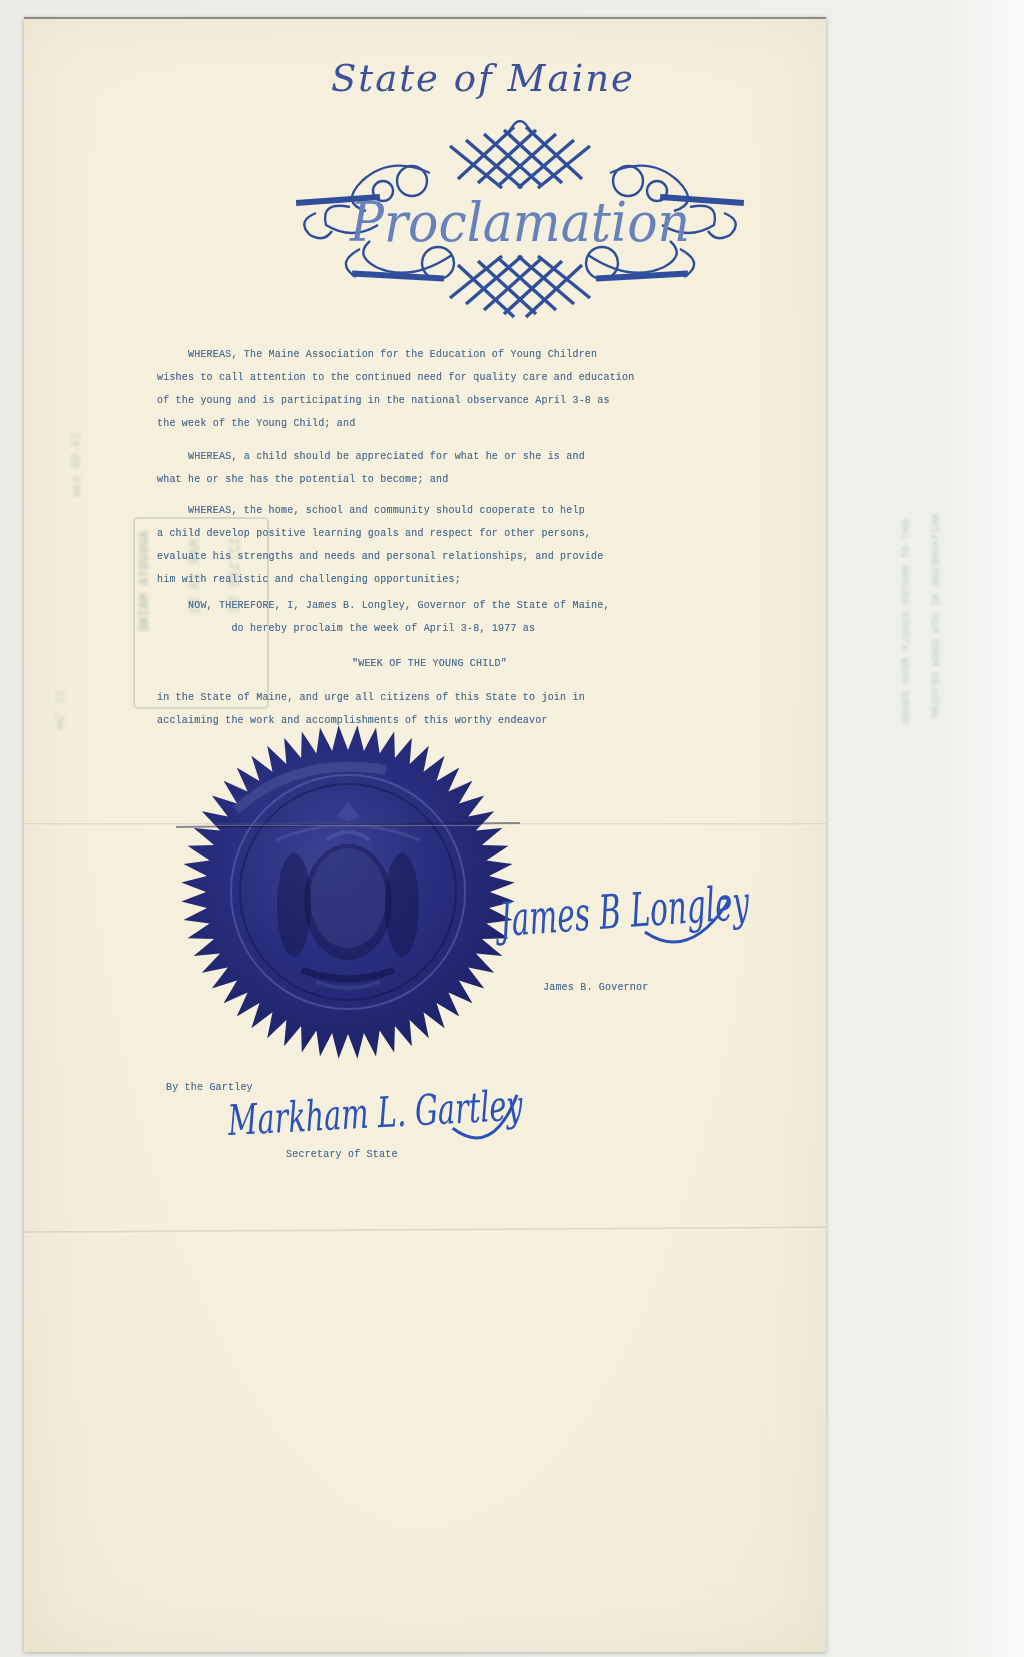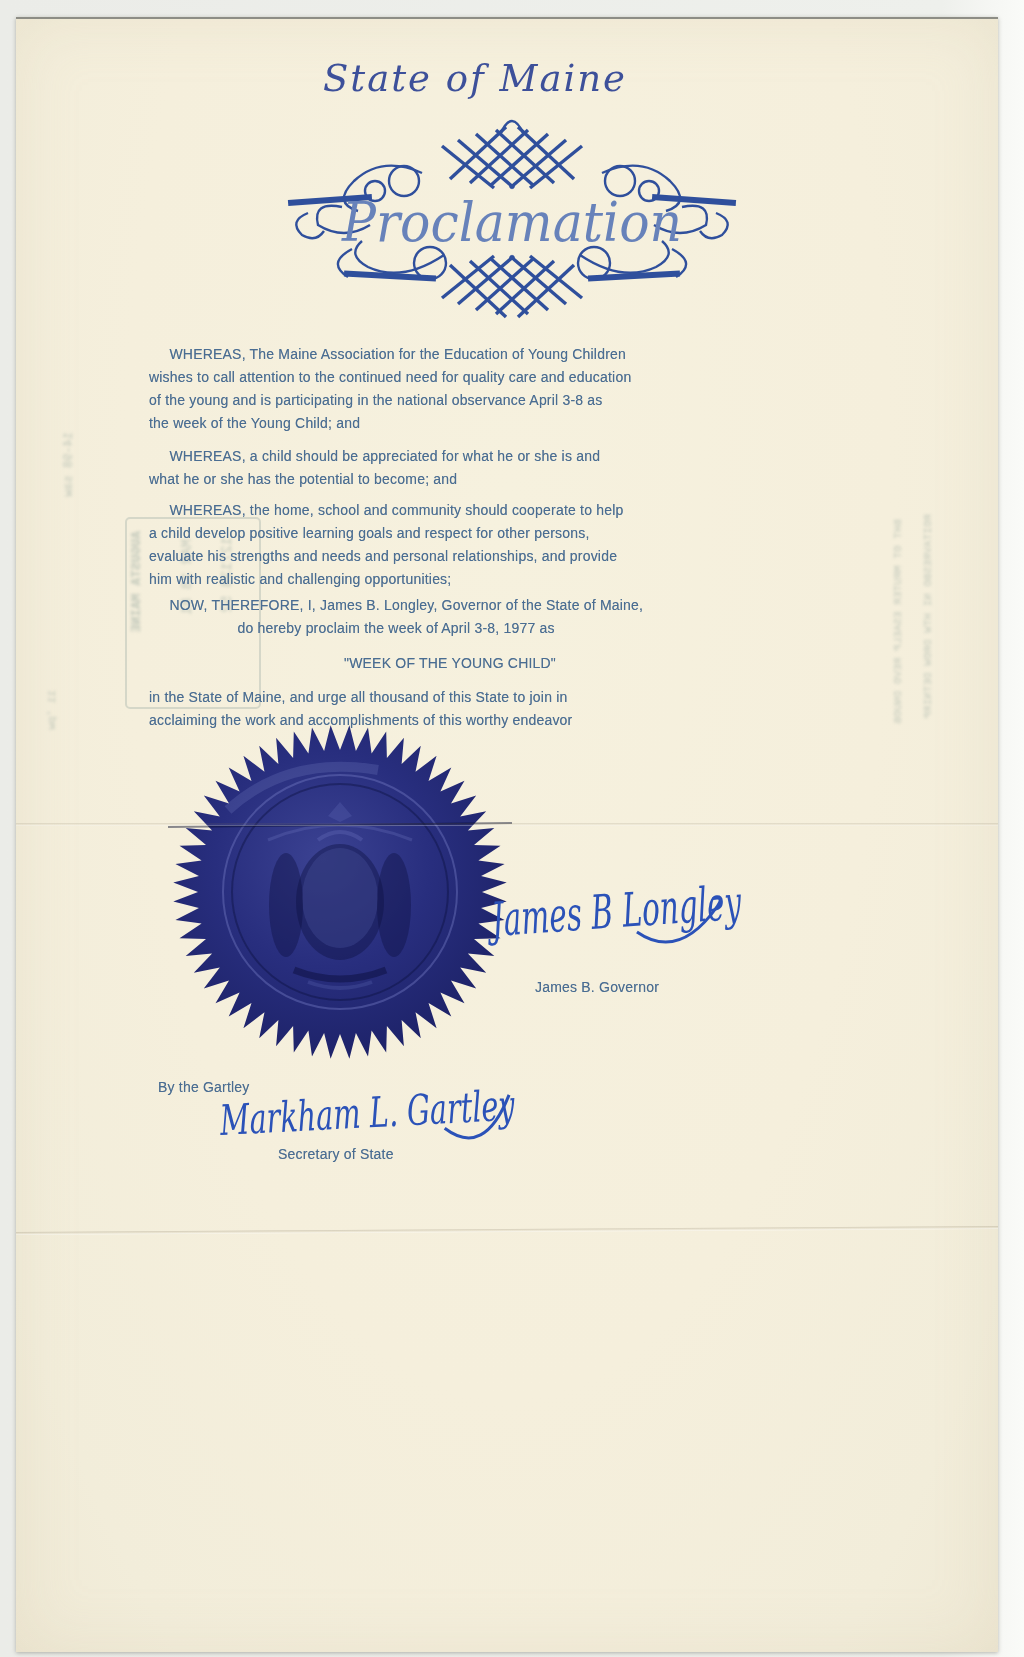--- a/index.html
+++ b/index.html
@@ -2,30 +2,30 @@
 <html><head>
 <meta charset="utf-8">
 <style>
   html,body{margin:0;padding:0;}
   body{
     width:1024px;height:1657px;position:relative;overflow:hidden;
     background:linear-gradient(90deg,#ebece8 0%,#eef0ec 92%,#f6f7f4 97%,#fafbf8 100%);
     font-family:"Liberation Sans",sans-serif;
   }
   .paper{
-    position:absolute;left:16px;top:17px;width:982px;height:1633px;
+    position:absolute;left:24px;top:17px;width:802px;height:1633px;
     background:
       radial-gradient(ellipse at 50% 30%, #f6f1de 0%, #f5efdc 55%, #f2edda 85%, #efe9d5 100%);
     border-top:2px solid #8d8d85;
     box-shadow:0 1px 4px rgba(60,60,50,.35), inset 0 0 60px rgba(210,200,170,.25);
   }
   .typed{
     position:absolute;
-    font-family:Liberation Sans, sans-serif;
-    font-size:14px;line-height:23px;color:#4a6d92;
+    font-family:Liberation Mono, monospace;
+    font-size:10px;line-height:23px;color:#4a6d92;
     white-space:pre;letter-spacing:.2px;
     text-shadow:0 0 .4px rgba(74,109,146,.55);
   }
   .script-head{
     position:absolute;
     font-family:"DejaVu Serif","Liberation Serif",serif;
     font-style:italic;color:#3d509a;
   }
   .sig-svg{position:absolute;overflow:visible;}
   .sig-text{
@@ -126,21 +126,21 @@
 the week of the Young Child; and</div>
   <div class="typed" style="left:133px;top:426px;">     WHEREAS, a child should be appreciated for what he or she is and
 what he or she has the potential to become; and</div>
   <div class="typed" style="left:133px;top:480px;">     WHEREAS, the home, school and community should cooperate to help
 a child develop positive learning goals and respect for other persons,
 evaluate his strengths and needs and personal relationships, and provide
 him with realistic and challenging opportunities;</div>
   <div class="typed" style="left:133px;top:575px;text-align:center;">     NOW, THEREFORE, I, James B. Longley, Governor of the State of Maine,
 do hereby proclaim the week of April 3-8, 1977 as</div>
   <div class="typed" style="left:328px;top:633px;">"WEEK OF THE YOUNG CHILD"</div>
-  <div class="typed" style="left:133px;top:667px;">in the State of Maine, and urge all thousand of this State to join in
+  <div class="typed" style="left:133px;top:667px;">in the State of Maine, and urge all citizens of this State to join in
 acclaiming the work and accomplishments of this worthy endeavor</div>
 
 
   <svg style="position:absolute;left:152px;top:701px;" width="344" height="344" viewBox="0 0 344 344">
     <defs>
       <radialGradient id="sealg" cx="45%" cy="40%" r="65%">
         <stop offset="0%" stop-color="#3b4292"></stop>
         <stop offset="50%" stop-color="#282e7e"></stop>
         <stop offset="100%" stop-color="#1c2166"></stop>
       </radialGradient>

